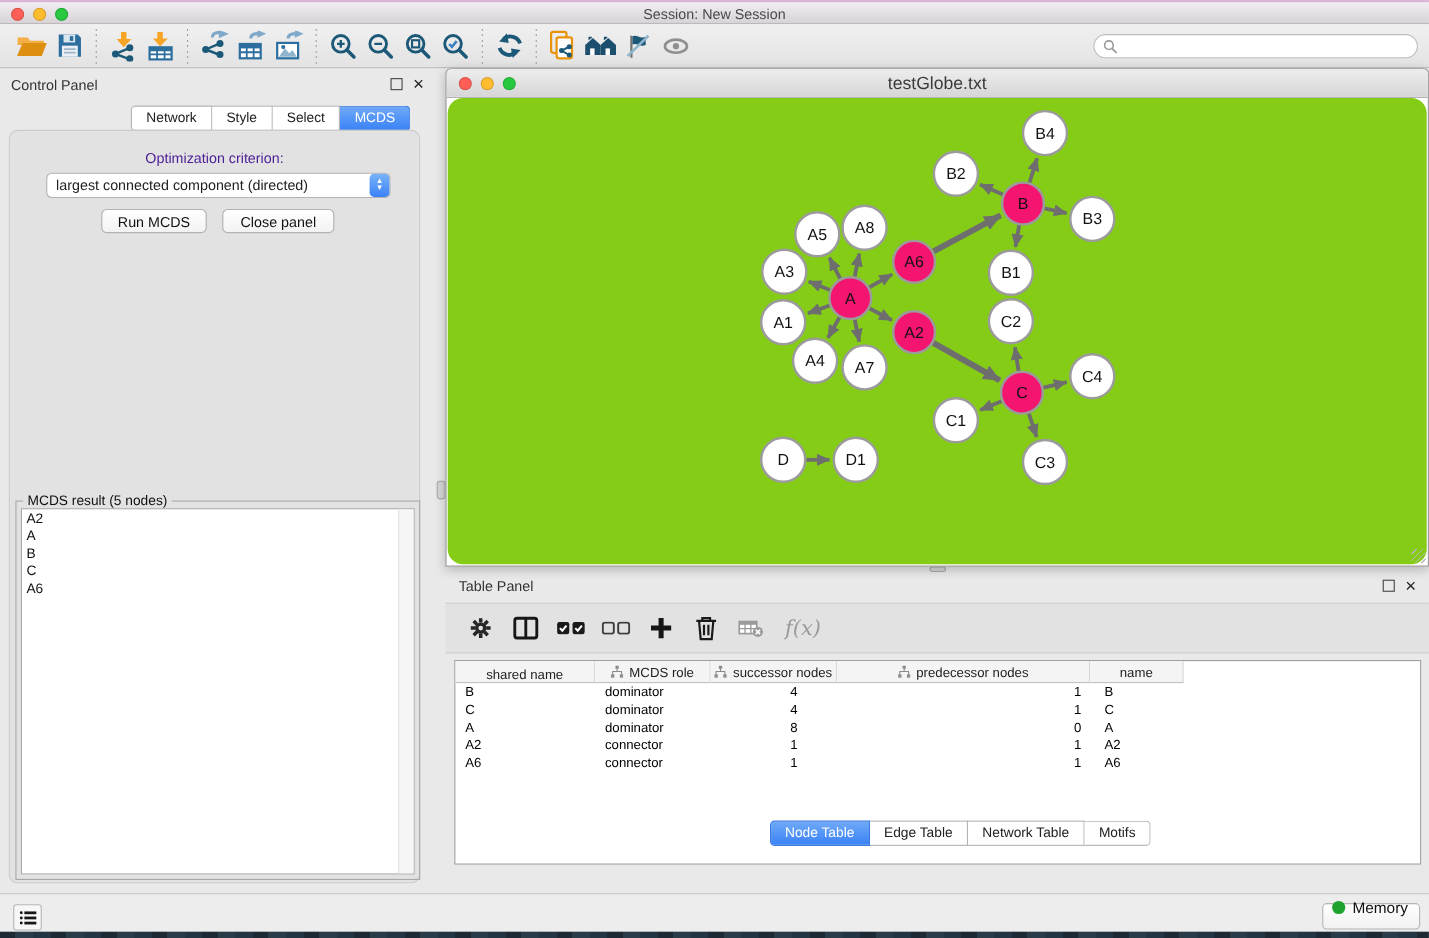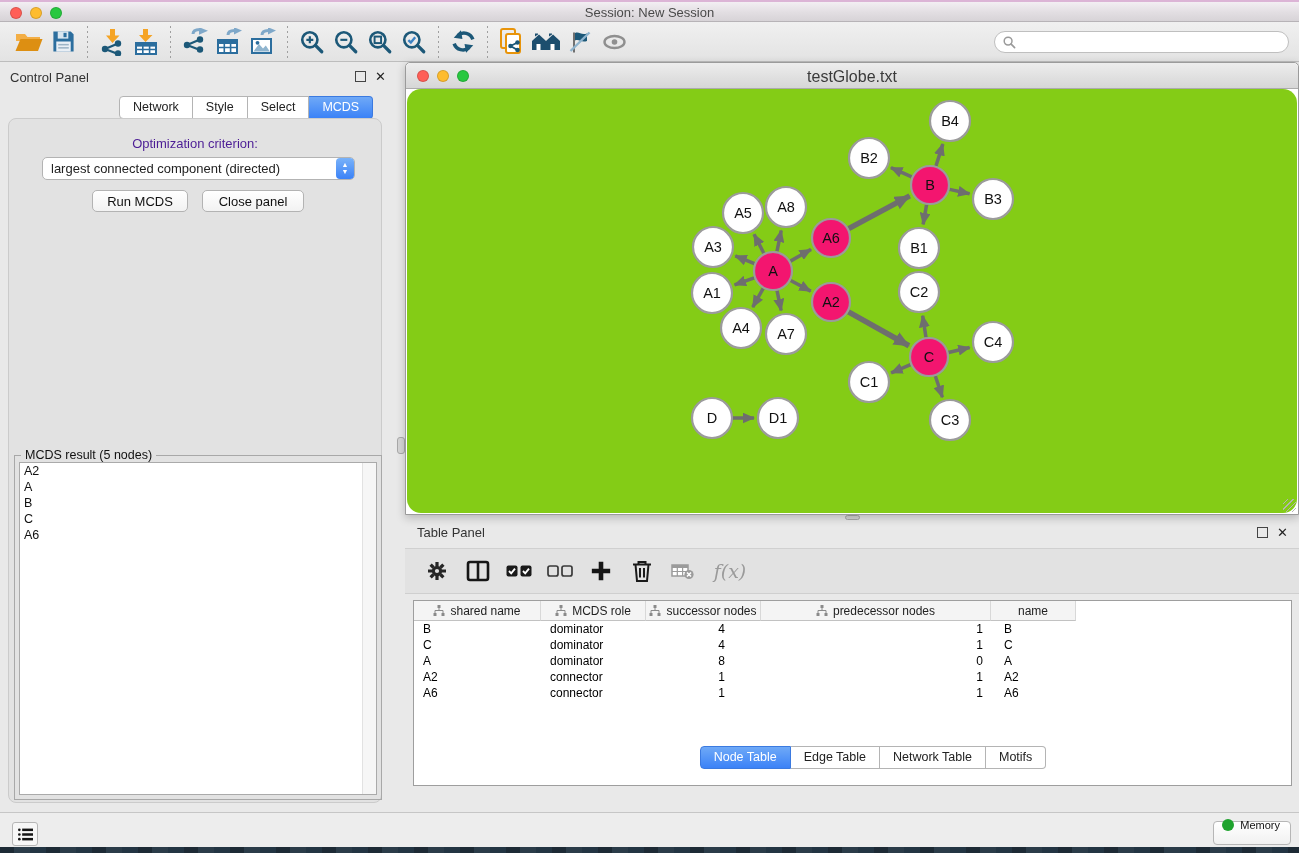--- a/index.html
+++ b/index.html
@@ -75,31 +75,31 @@
   .tp-btn{width:32px;height:32px;display:flex;align-items:center;justify-content:center;}
   .fx{font-family:"DejaVu Serif","Liberation Serif",serif;font-style:italic;font-size:19px;color:#9a9a9a;}
   .dtable{left:413px;top:600px;width:879px;height:186px;background:#fff;border:1px solid #9e9e9e;
     box-sizing:border-box;overflow:hidden;}
   .thead{display:flex;height:20px;}
   .th{background:#f4f4f4;border-right:1px solid #d8d8d8;border-bottom:1px solid #c2c2c2;
     box-sizing:border-box;display:flex;align-items:center;justify-content:center;gap:5px;
     font-size:12px;color:#222;}
   .trow{display:flex;height:16px;align-items:center;}
   .td{font-size:12px;color:#000;box-sizing:border-box;white-space:nowrap;overflow:hidden;}
-  .c0{width:127px;} .c1{width:105px;} .c2{width:115px;} .c3{width:230px;} .c4{width:85px;}
+  .c0{width:127px;flex-direction:column;} .c1{width:105px;} .c2{width:115px;} .c3{width:230px;} .c4{width:85px;}
   .td.c0{padding-left:9px;} .td.c1{padding-left:9px;}
   .td.c2{text-align:right;padding-right:36px;} .td.c3{text-align:right;padding-right:8px;}
   .td.c4{padding-left:13px;}
   .tp-tabs{left:405px;top:746px;width:894px;display:flex;justify-content:center;}
   
   .statusbar{left:0;top:812px;width:1299px;height:35px;background:#ededed;border-top:1px solid #c6c6c6;box-sizing:border-box;}
   .sb-btn{position:absolute;left:12px;top:9px;width:26px;height:24px;background:#f7f7f7;
     border:1px solid #b6b6b6;border-radius:3px;display:flex;align-items:center;justify-content:center;box-sizing:border-box;}
   .mem-btn{position:absolute;right:8px;top:8px;height:24px;padding:0 10px 17px 8px;background:linear-gradient(#fff,#f1f1f1);
-    border:1px solid #b6b6b6;border-radius:4px;display:flex;align-items:center;gap:6px;font-size:11px;color:#111;box-sizing:border-box;}
+    border:1px solid #b6b6b6;border-radius:4px;display:flex;align-items:center;gap:6px;font-size:14px;color:#111;box-sizing:border-box;}
   .mem-dot{width:12px;height:12px;border-radius:50%;background:#1fa32e;}
   .desktop-strip{left:0;top:847px;width:1299px;height:6px;
     background:repeating-linear-gradient(90deg,#1d2a35 0 14px,#2b3c49 14px 30px,#233543 30px 46px);}
   svg{display:block;}
 </style>
 </head>
 <body>
 
 <div class="abs titlebar">
   <div class="lights">

